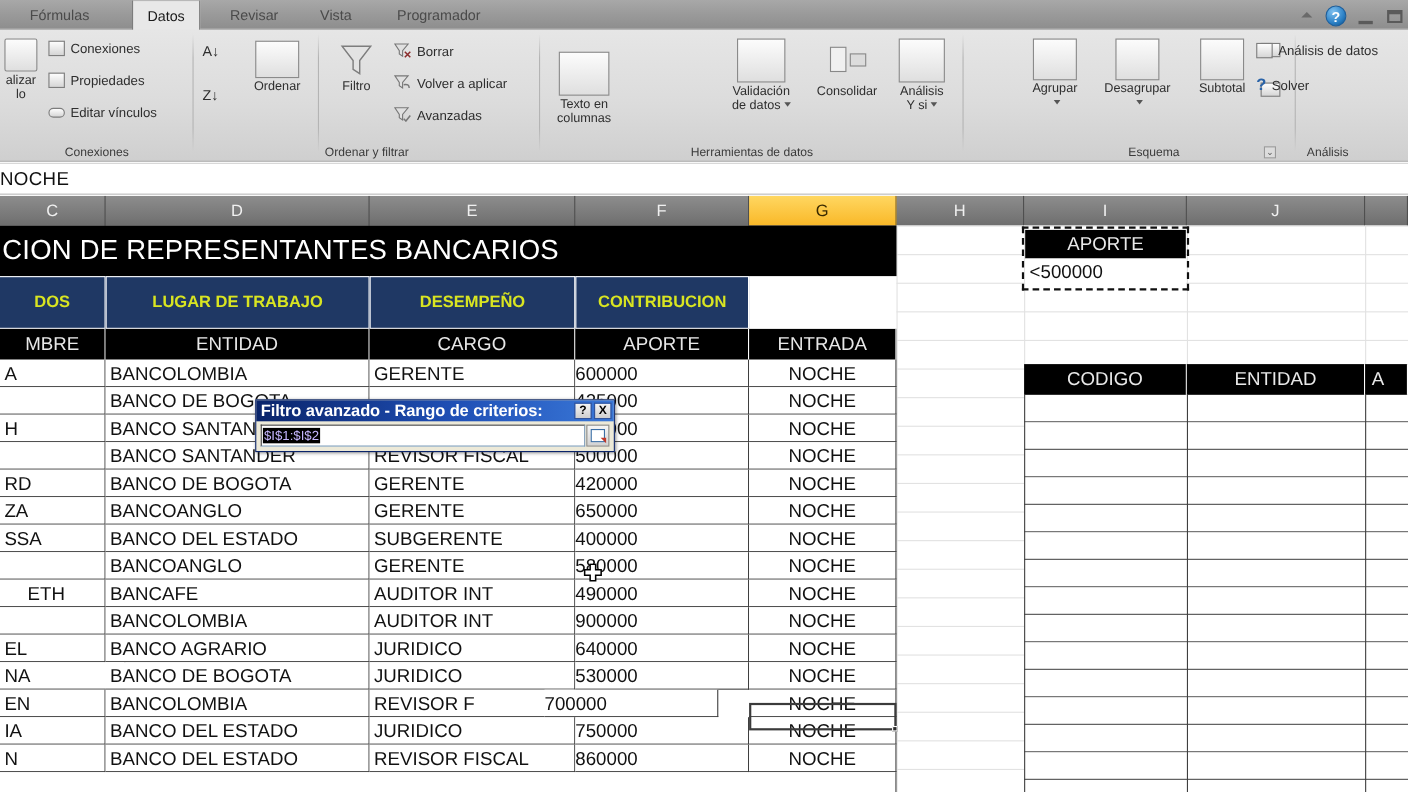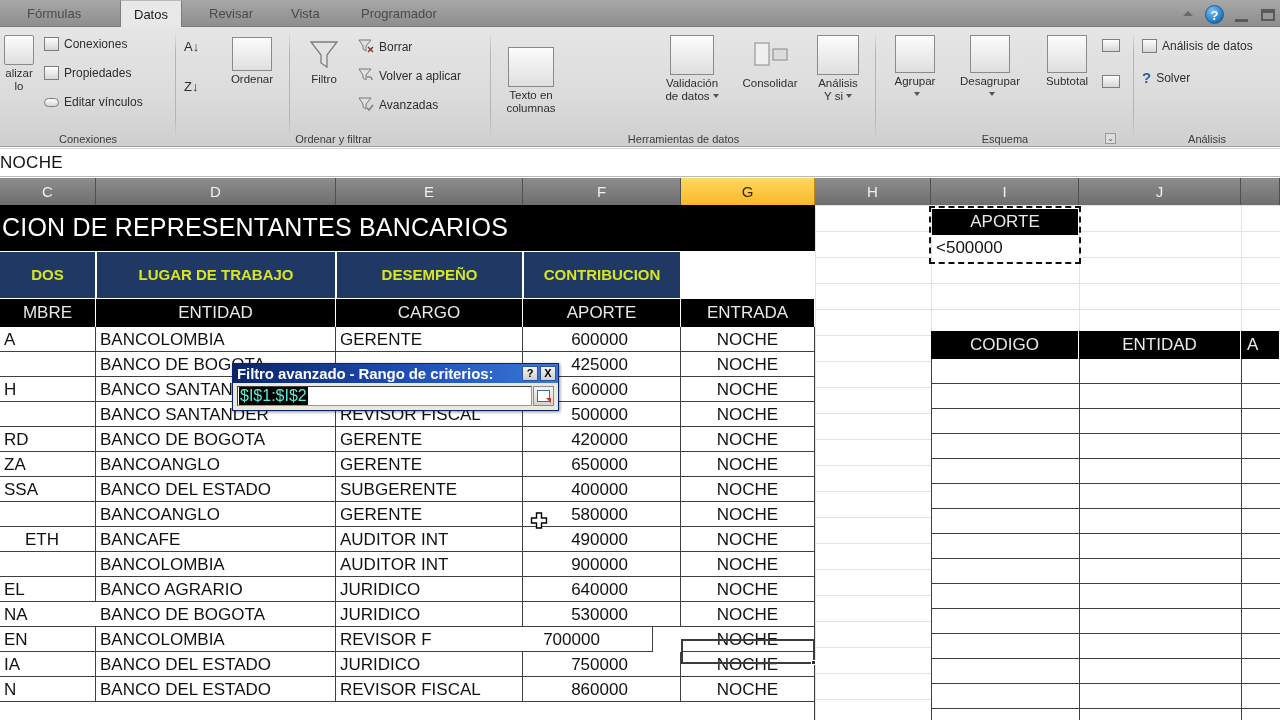--- a/index.html
+++ b/index.html
@@ -140,21 +140,21 @@
     position: absolute; background: #000; color: #e8e8e8;
     font-size: 17px; text-align: center; line-height: 28px;
     border-right: 1px solid #ffffff;
   }
   .dcell {
     position: absolute; font-size: 17px; color: #111;
     line-height: 25px; border-bottom: 1px solid #3f3f3f;
     border-right: 1px solid #3f3f3f; background: #fff;
   }
   .dcell.l { text-align: left; padding-left: 4px; }
-  .dcell.r { text-align: center; padding-right: 4px; }
+  .dcell.r { text-align: left; padding-right: 4px; }
   .dcell.c { text-align: center; }
 
   
   .crit-hdr {
     position: absolute; background: #000; color: #e9e9e9;
     font-size: 17px; text-align: center; line-height: 26px;
   }
   .crit-val {
     position: absolute; background: #fff; color: #111;
     font-size: 17px; text-align: left; padding-left: 4px; line-height: 26px;
@@ -205,21 +205,21 @@
     border: 1px solid #31539a; color: #000;
     font-size: 11px; font-weight: bold; text-align: center; line-height: 13px;
   }
   .dlg-body { padding: 3px 4px 4px 4px; display: flex; align-items: center; }
   .dlg-input {
     flex: 1; height: 20px; background: #fff;
     border: 1px solid #7f9db9; border-top-color:#404040; border-left-color:#404040;
     display: flex; align-items: center; padding-left: 1px;
   }
   .dlg-input-text {
-    background: #000; color: #5eead4; font-size: 16px;
+    background: #000; color: #c4b5fd; font-size: 12px;
     padding: 0 1px; white-space: nowrap;
   }
   .dlg-pick {
     width: 21px; height: 20px; margin-left: 1px;
     background: linear-gradient(to bottom,#f6f6f6,#d2d2d2);
     border: 1px solid #8a8a8a; position: relative;
   }
   .dlg-pick-i {
     position: absolute; left: 3px; top: 3px; width: 13px; height: 12px;
     border: 1px solid #3a6ea5; background: #fff;
@@ -352,21 +352,21 @@
       </div>
       <div class="bigbtn" style="left:316px; top:8px; width:62px;">
         <div class="bigicon" style="width:42px;height:40px;"></div>
         <div>Análisis</div>
         <div><span>Y si</span><span class="caret"></span></div>
       </div>
       <div class="grp-label">Herramientas de datos</div>
       <div class="grp-sep" style="right:0;"></div>
     </div>
 
-    <div class="grp" style="left:876px; width:258px;">
+    <div class="grp" style="left:920px; width:258px;">
       <div class="bigbtn" style="left:8px; top:8px; width:62px;">
         <div class="bigicon" style="width:40px;height:38px;"></div>
         <div>Agrupar</div>
         <div><span class="caret"></span></div>
       </div>
       <div class="bigbtn" style="left:74px; top:8px; width:80px;">
         <div class="bigicon" style="width:40px;height:38px;"></div>
         <div>Desagrupar</div>
         <div><span class="caret"></span></div>
       </div>

